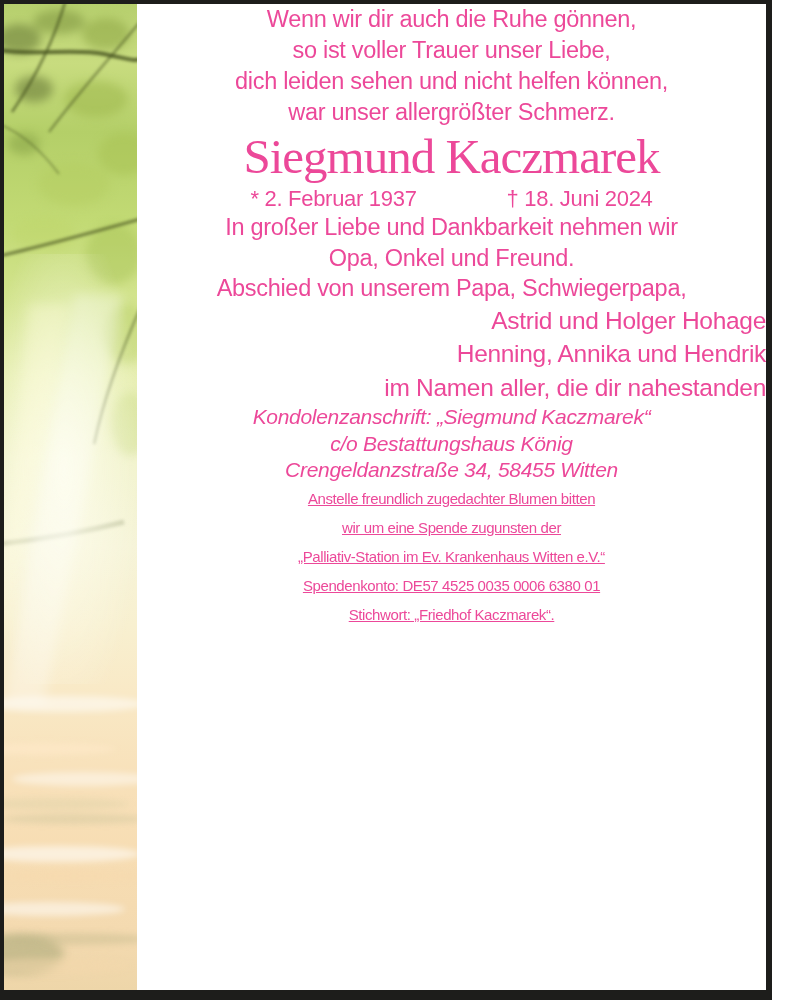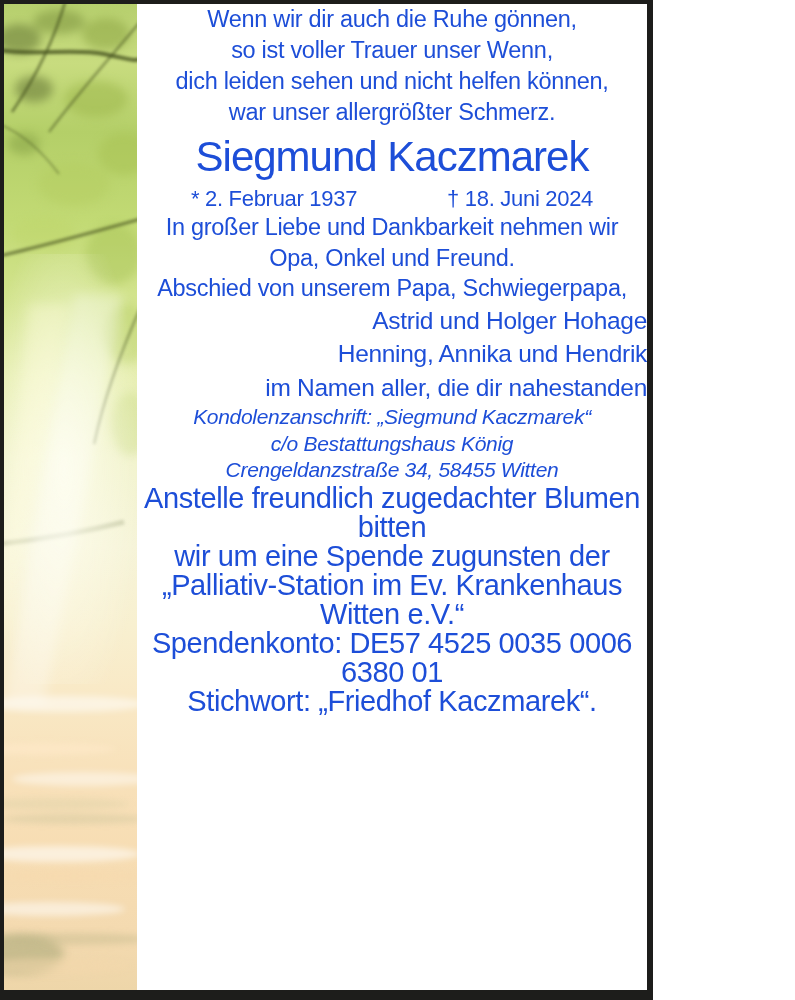--- a/index.html
+++ b/index.html
@@ -2,31 +2,31 @@
 <html lang="de"><head>
 <meta charset="utf-8">
 <style>
   html, body {
     margin: 0;
     padding: 0;
     background: #ffffff;
   }
   .page {
     position: relative;
-    width: 653px;
+    width: 772px;
     height: 1000px;
     box-sizing: border-box;
     border-style: solid;
     border-color: #1d1d1b;
     border-width: 4px 6px 10px 4px;
     background: #ffffff;
     display: flex;
     overflow: hidden;
     font-family: "Liberation Sans", sans-serif;
-    color: #1d4ed8;
+    color: #ec4899;
   }
   .photo-strip {
     width: 133px;
     flex: 0 0 133px;
     height: 100%;
     overflow: hidden;
   }
   .photo-strip svg {
     display: block;
     width: 100%;
@@ -39,24 +39,25 @@
   }
   .content div, .content h1 { margin: 0; }
 
   .poem {
     margin-top: 26px;
     font-size: 23.5px;
     line-height: 31px;
   }
   .name {
     margin-top: 40px;
-    font-size: 42px;
+    font-size: 49px;
     line-height: 58px;
     font-weight: 400;
     letter-spacing: -1px;
+    font-family: Liberation Serif, serif;
   }
   .dates {
     margin-top: 4px;
     font-size: 22px;
     line-height: 26px;
     display: flex;
     justify-content: center;
     column-gap: 90px;
   }
   .intro {
@@ -77,23 +78,24 @@
     font-style: italic;
   }
   .service {
     margin-top: 42px;
     font-size: 22.5px;
     line-height: 30px;
     letter-spacing: -0.5px;
   }
   .donation {
     margin-top: 26px;
-    font-size: 29px;
+    font-size: 15px;
     line-height: 29px;
     letter-spacing: -0.4px;
+    text-decoration: underline;
   }
 </style>
 </head>
 <body>
 
 <div class="page">
 
   <div class="photo-strip">
     <svg viewBox="0 0 133 986" preserveAspectRatio="none" aria-hidden="true">
       <defs>
@@ -165,21 +167,21 @@
         <ellipse cx="70" cy="935" rx="76" ry="6" fill="#b7b184" opacity="0.35"></ellipse>
         <ellipse cx="50" cy="962" rx="76" ry="8" fill="#f3d8ab" opacity="0.5"></ellipse>
       </g>
     </svg>
   </div>
 
   <div class="content">
 
     <div class="poem">
       <div>Wenn wir dir auch die Ruhe gönnen,</div>
-      <div>so ist voller Trauer unser Wenn,</div>
+      <div>so ist voller Trauer unser Liebe,</div>
       <div>dich leiden sehen und nicht helfen können,</div>
       <div>war unser allergrößter Schmerz.</div>
     </div>
 
     <h1 class="name">Siegmund Kaczmarek</h1>
 
     <div class="dates">
       <span>
         <span>*</span>
         <span>2. Februar 1937</span>

